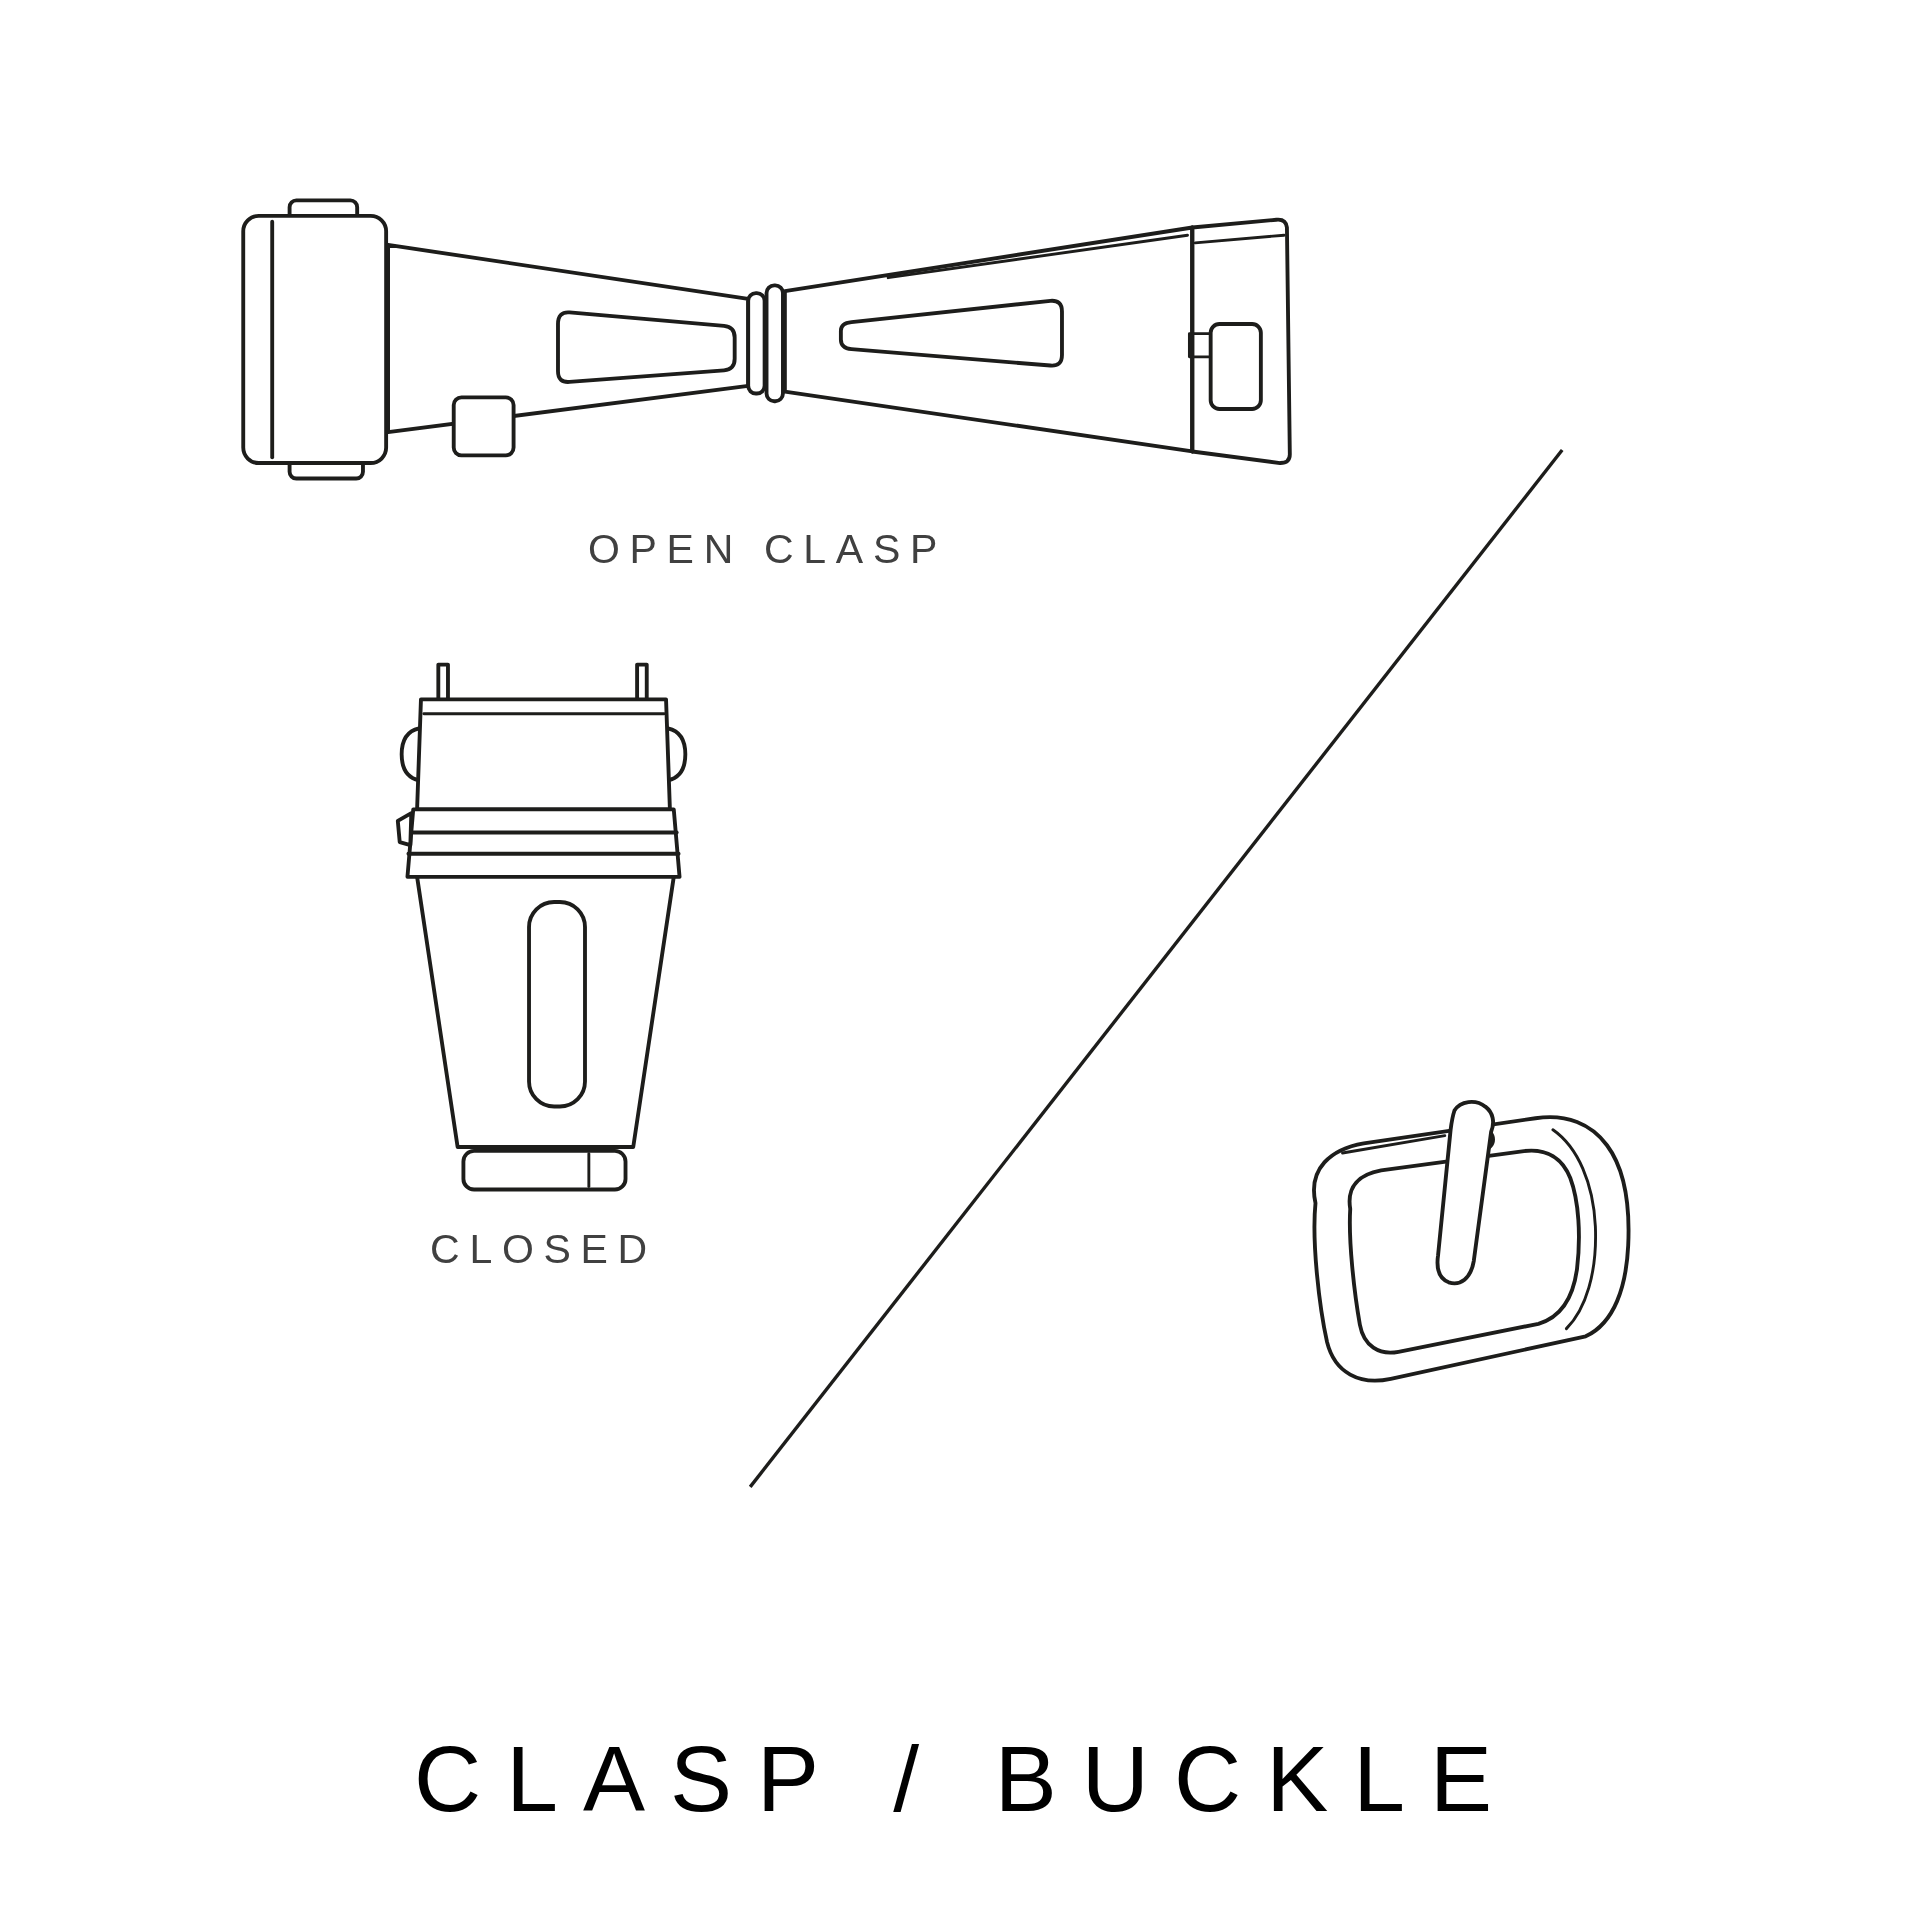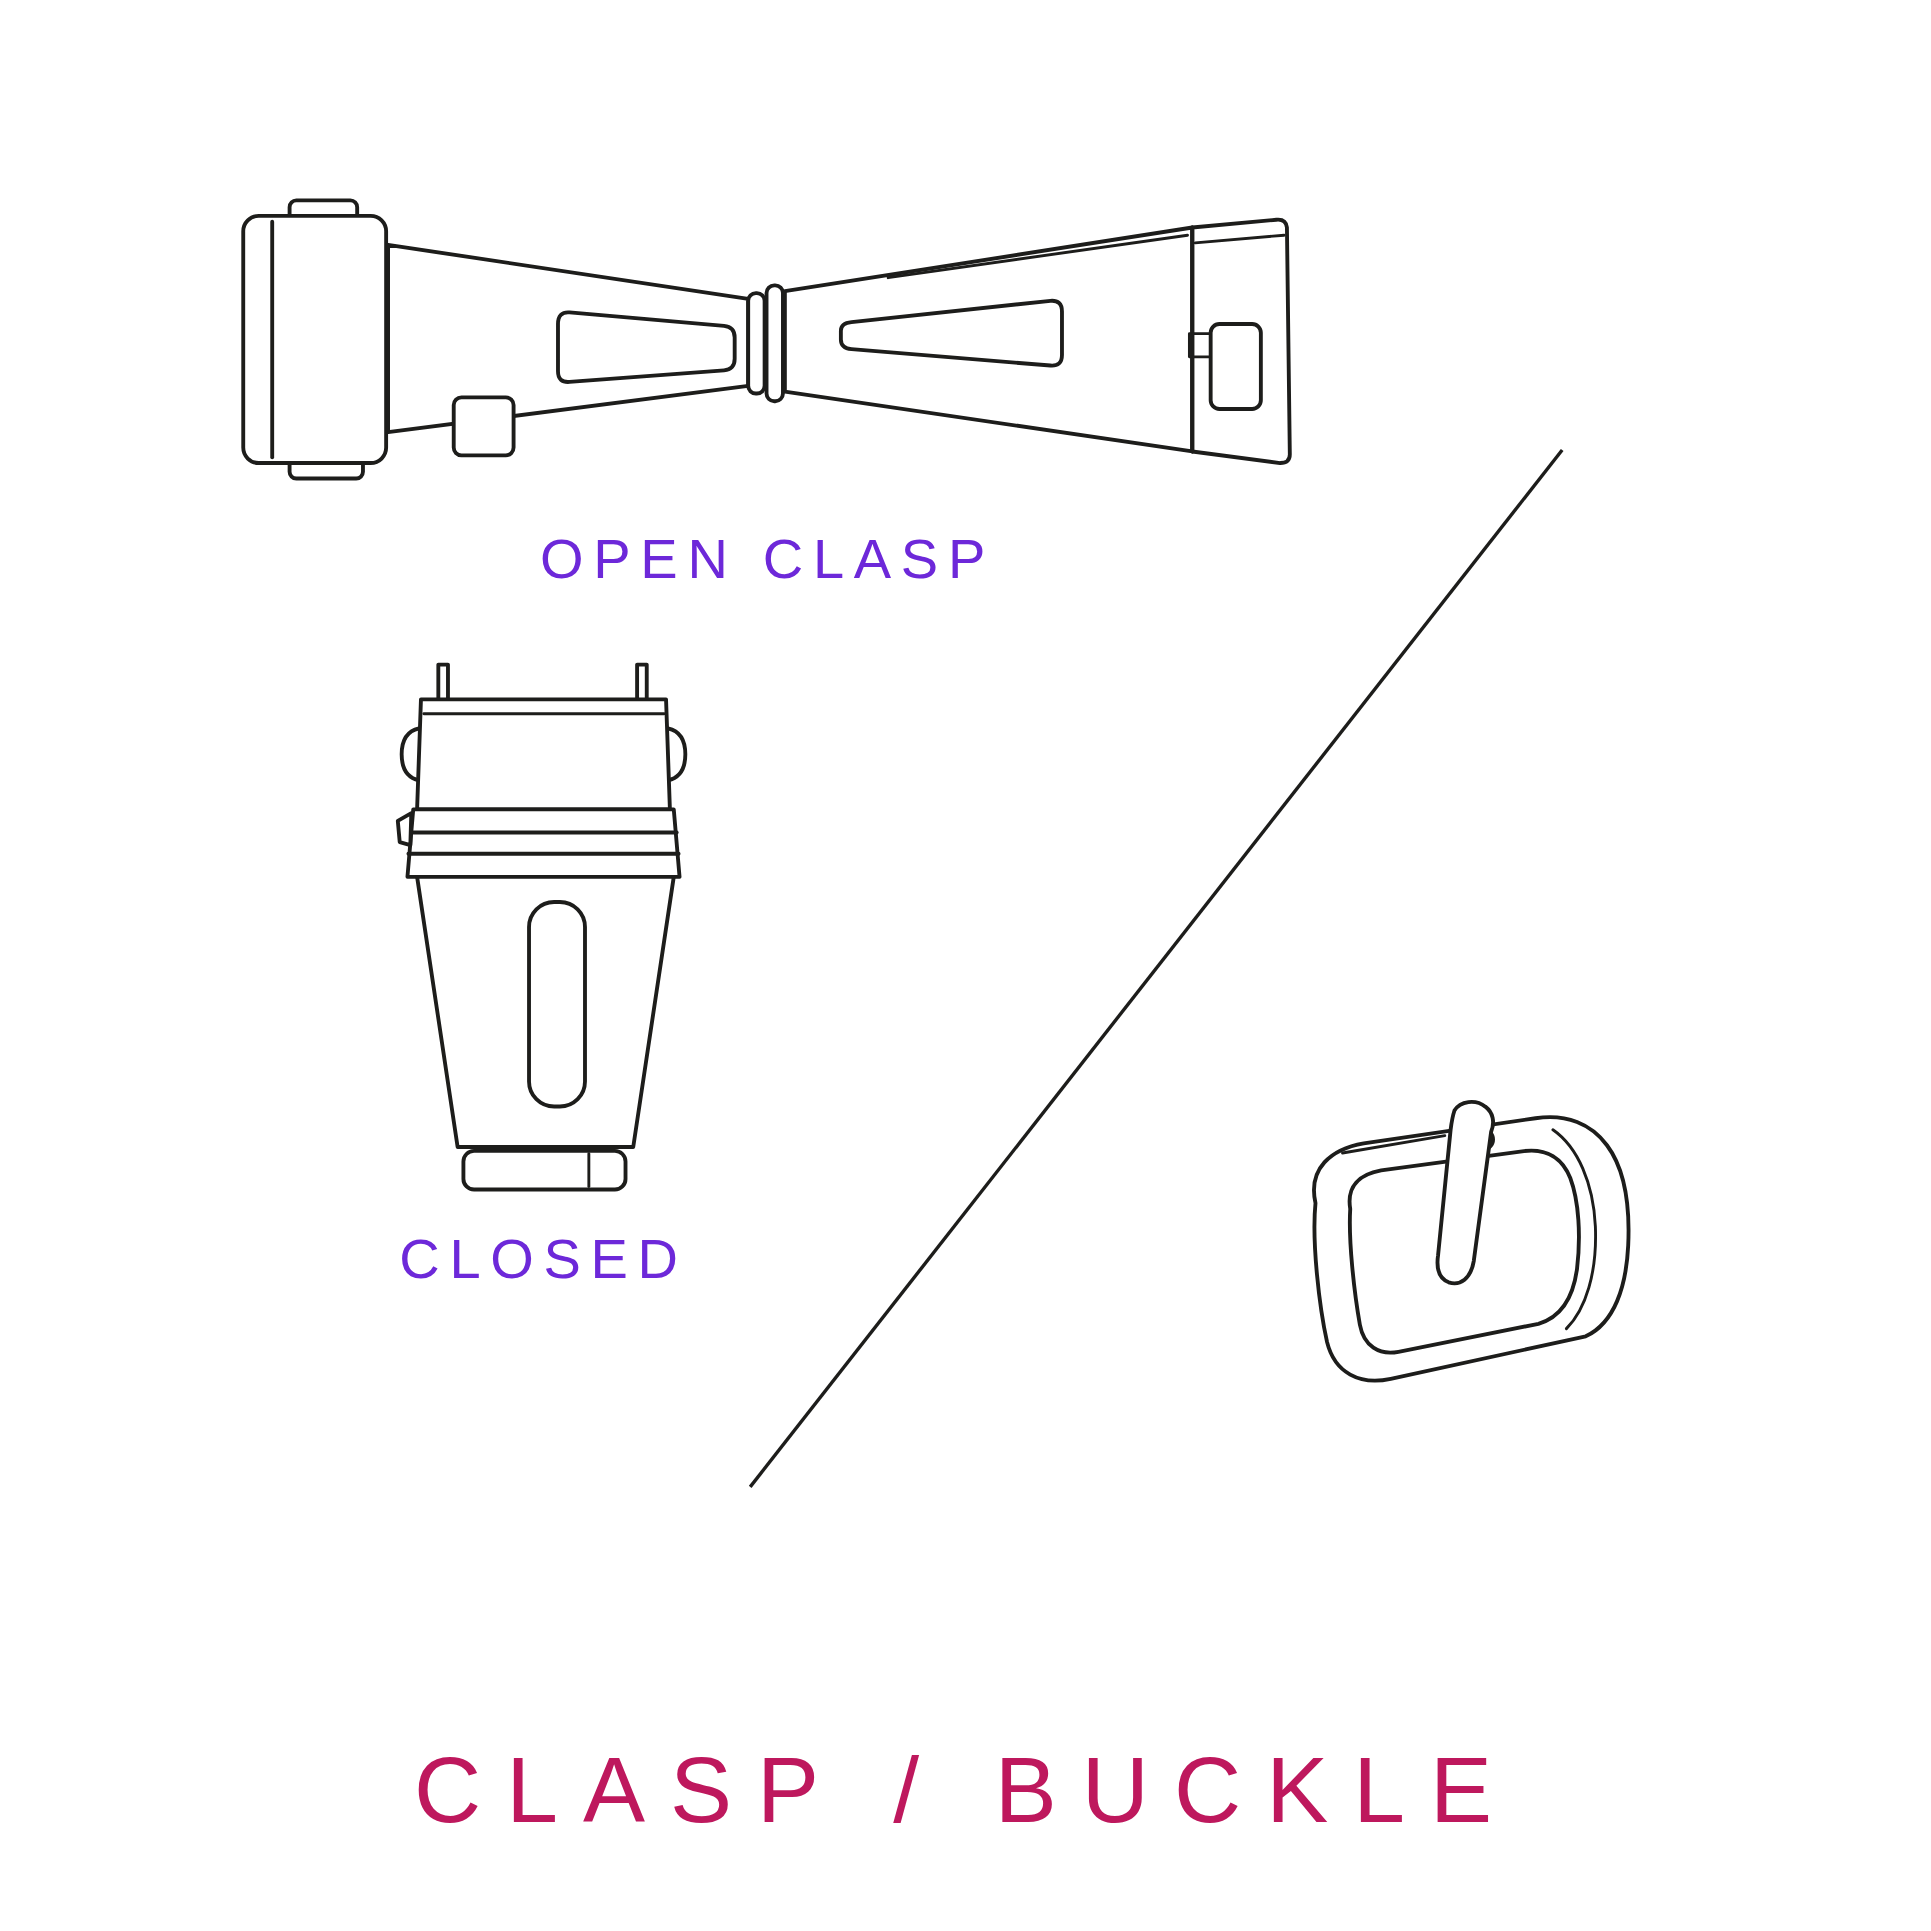--- a/index.html
+++ b/index.html
@@ -20,35 +20,34 @@
   .ill path, .ill rect, .ill line, .ill circle, .ill ellipse {
     fill: #ffffff;
     stroke: #1d1d1b;
     stroke-width: 4;
     stroke-linejoin: round;
     stroke-linecap: round;
   }
   .ill .nofill { fill: none; }
   .ill .thin { stroke-width: 3; }
   .caption {
-    color: #6d28d9;
-    font-size: 56px;
+    color: #404040;
+    font-size: 41px;
     font-weight: 500;
     letter-spacing: 9.7px;
     text-align: center;
     white-space: nowrap;
   }
   .title {
-    color: #be185d;
+    color: #000000;
     font-size: 93px;
     font-weight: 500;
     letter-spacing: 25px;
     text-align: center;
     white-space: nowrap;
-    margin-top: 11px;
   }
   .sep line {
     stroke: #1d1d1b;
     stroke-width: 3.5;
   }
 </style>
 </head>
 <body>
 
 <div class="canvas">

